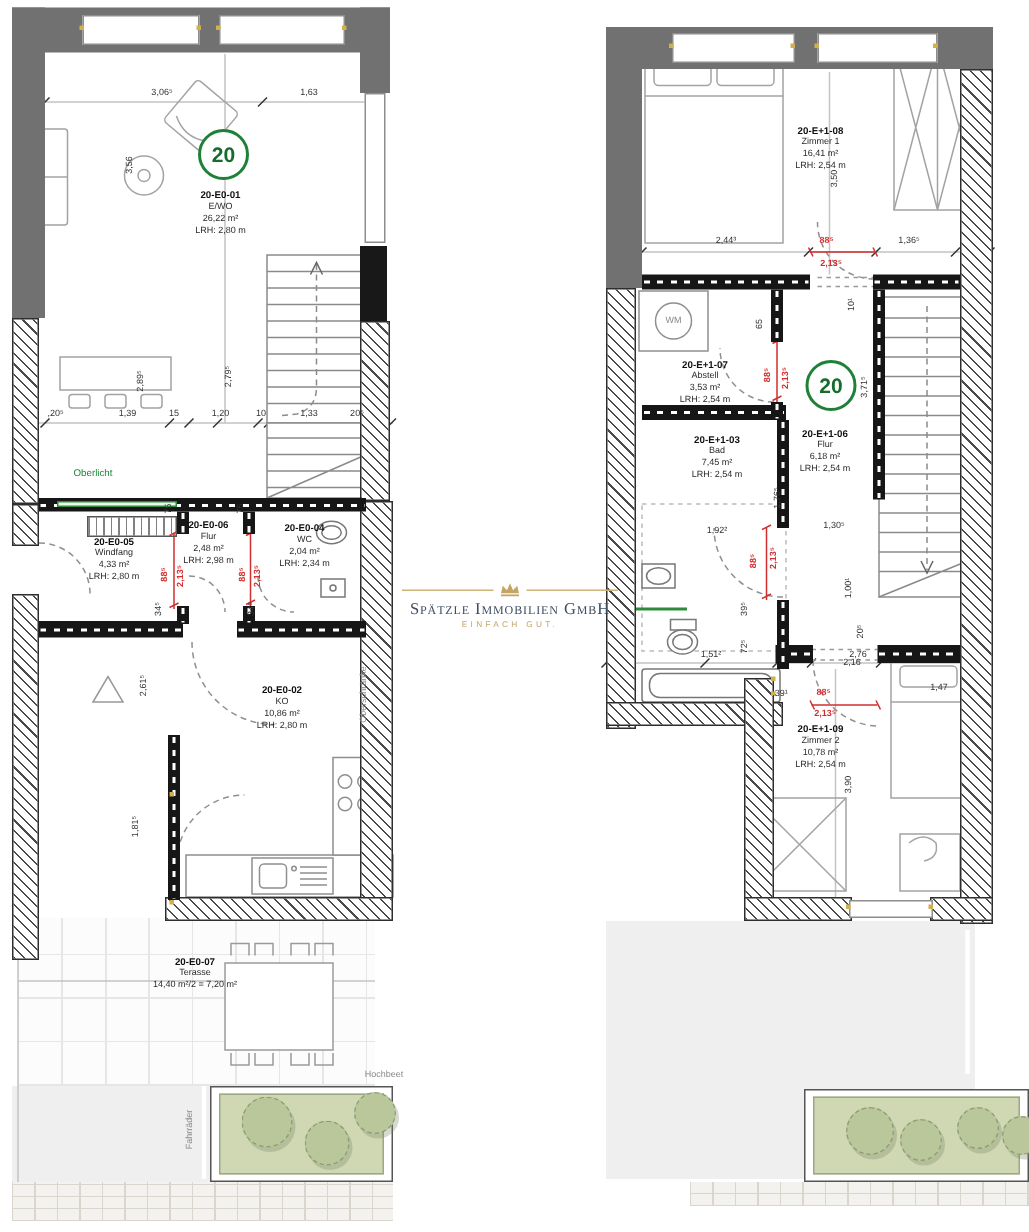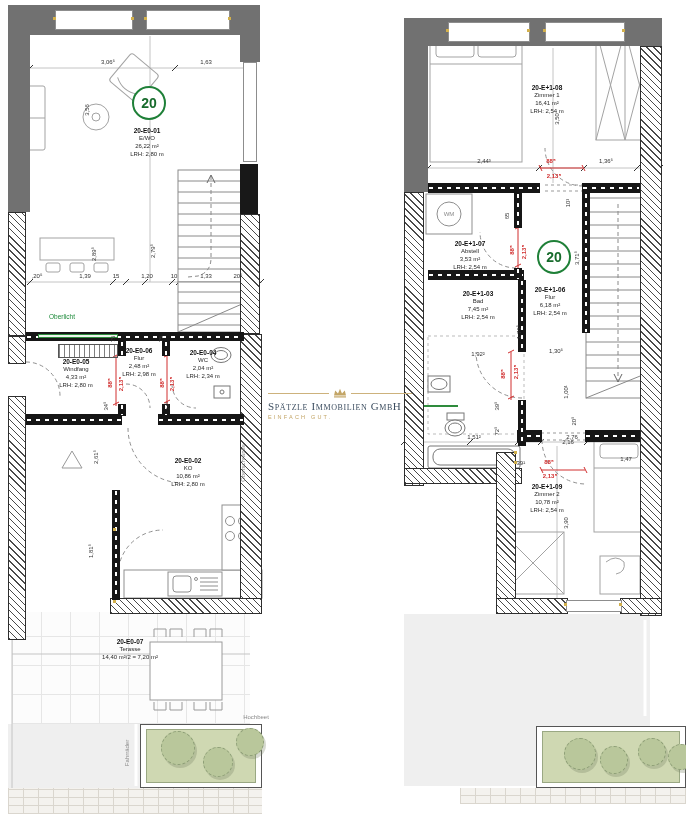--- a/index.html
+++ b/index.html
@@ -37,21 +37,21 @@
   .room-label>div:first-child{font-weight:bold;font-size:6.5px;color:#111}
   .dim{position:absolute;font-size:6px;color:#333;transform:translate(-50%,-50%);white-space:nowrap;z-index:6}
   .dim.rot{transform:translate(-50%,-50%) rotate(-90deg)}
   .dim.red{color:#d12f2f;font-weight:bold}
   .note{position:absolute;font-size:6px;color:#8a8a8a;transform:translate(-50%,-50%);white-space:nowrap;z-index:6}
   .note.rot{transform:translate(-50%,-50%) rotate(-90deg)}
   .note.green{color:#1d8a3a;font-size:6.5px}
   .badge{position:absolute;width:30px;height:30px;border:2px solid #1f8038;border-radius:50%;background:#fff;
          color:#176b2c;font-weight:bold;font-size:14px;display:flex;align-items:center;justify-content:center;z-index:5}
   .wm{position:absolute;font-size:6px;color:#888;z-index:5;transform:translate(-50%,-50%)}
-  #logo{position:absolute;left:268px;top:388px;width:144px;z-index:7}
+  #logo{position:absolute;left:268px;top:388px;width:144px;text-align:center;z-index:7}
   #logo .crownrow{display:flex;align-items:center;gap:4px}
   #logo .crownrow .rule{flex:1;height:1px;background:#cdb27c}
   #logo .company{font-family:"Liberation Serif",serif;font-variant:small-caps;font-size:11px;
                  letter-spacing:0.6px;color:#3d4e60;margin-top:2px}
   #logo .tagline{font-size:5.5px;letter-spacing:2.2px;color:#c3a566;margin-top:2px}
 </style>
 </head>
 <body>
 
 <div id="stage">

